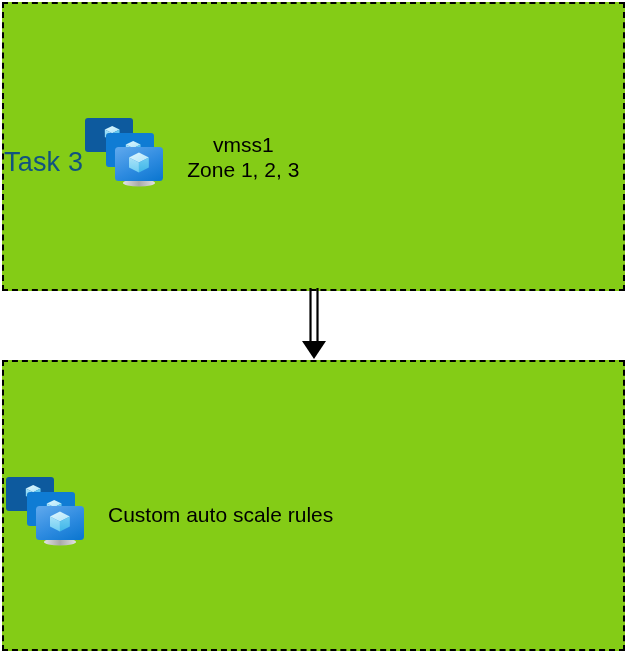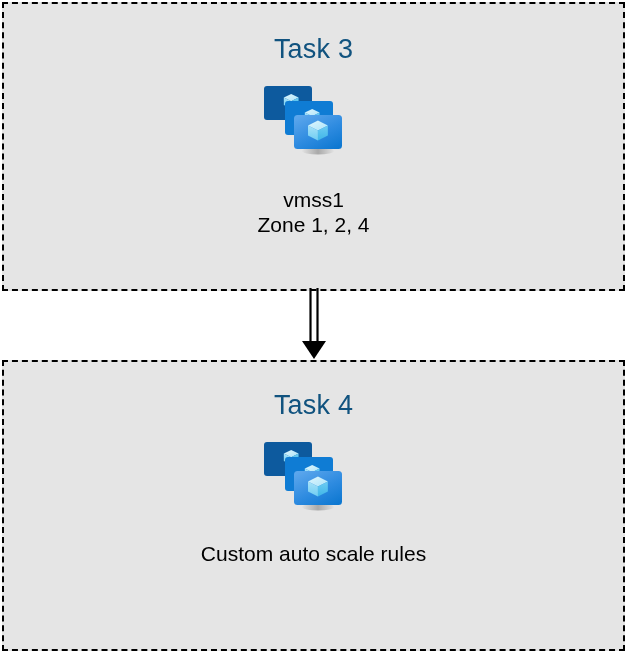--- a/index.html
+++ b/index.html
@@ -18,25 +18,25 @@
   .canvas {
     position: absolute;
     inset: 0;
     width: 628px;
     height: 654px;
   }
 
   
   .task-box {
     position: absolute;
-    background: #e5e5e5;
+    background: #84cc16;
     border: 2px dashed #000000;
     box-sizing: border-box;
     display: flex;
-    flex-direction: column;
+    flex-direction: row;
     align-items: center;
   }
 
   #box-task3 {
     left: 2px;
     top: 2px;
     width: 623px;
     height: 289px;
   }
 
@@ -158,34 +158,33 @@
         <g transform="translate(46,40) scale(0.62)">
           <path d="M16 1 L32 9 L16 17 L0 9 Z" fill="url(#g-cube-top-3)"></path>
           <path d="M0 9 L16 17 L16 33 L0 25 Z" fill="url(#g-cube-left-3)"></path>
           <path d="M32 9 L16 17 L16 33 L32 25 Z" fill="url(#g-cube-right-3)"></path>
         </g>
       </svg>
     </div>
 
     <div class="label-block">
       <span class="label-line">vmss1</span>
-      <span class="label-line">Zone 1, 2, 4</span>
+      <span class="label-line">Zone 1, 2, 3</span>
     </div>
   </div>
 
   <div id="connector-arrow">
     <svg viewBox="0 0 40 76" xmlns="http://www.w3.org/2000/svg">
       <line x1="16.5" y1="2" x2="16.5" y2="58" stroke="#000000" stroke-width="2.2"></line>
       <line x1="23.5" y1="2" x2="23.5" y2="58" stroke="#000000" stroke-width="2.2"></line>
       <path d="M8 55 L32 55 L20 73 Z" fill="#000000"></path>
     </svg>
   </div>
 
   <div class="task-box" id="box-task4">
-    <div class="task-heading">Task 4</div>
 
     <div class="icon-wrap">
       <svg viewBox="0 0 104 86" xmlns="http://www.w3.org/2000/svg">
         <defs>
           <linearGradient id="g-front-4" x1="0.15" y1="0" x2="0.85" y2="1">
             <stop offset="0" stop-color="#5BA6EC"></stop>
             <stop offset="0.55" stop-color="#2E8BE0"></stop>
             <stop offset="1" stop-color="#0E78D1"></stop>
           </linearGradient>
           <linearGradient id="g-stand-4" x1="0" y1="0" x2="0" y2="1">

